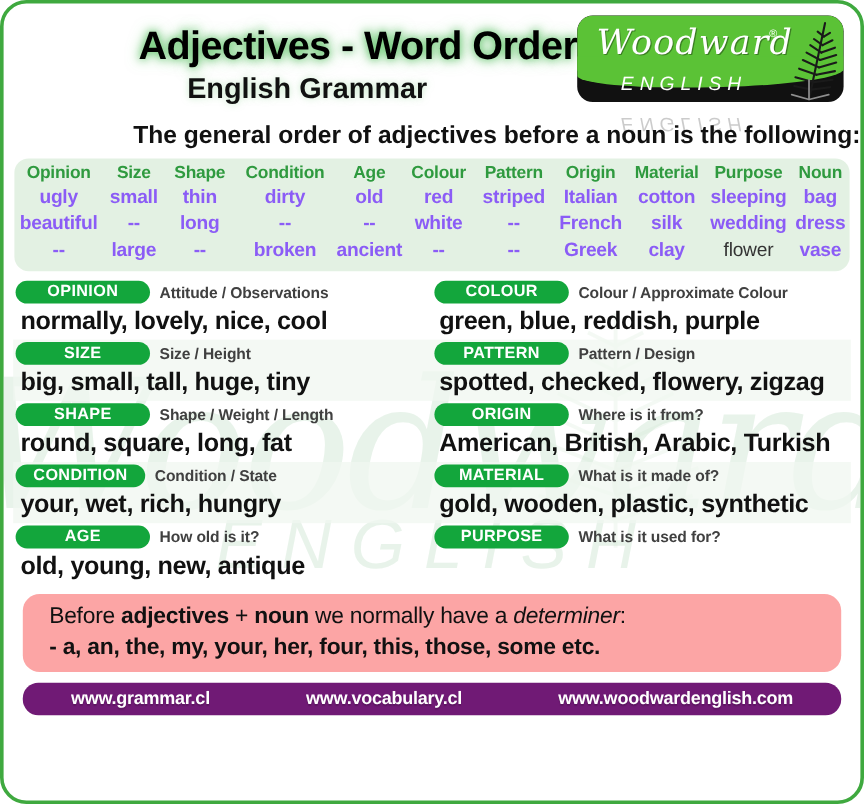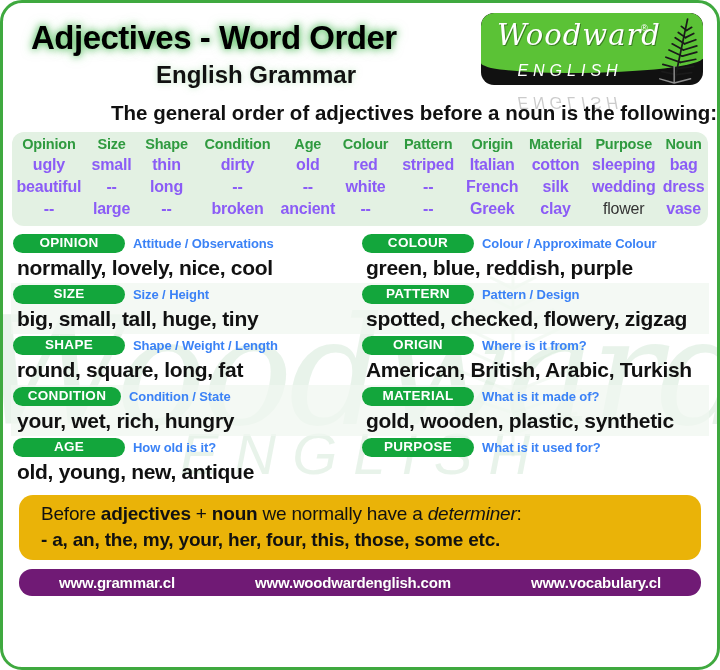--- a/index.html
+++ b/index.html
@@ -41,21 +41,21 @@
   }
   .wm-fern{
     position:absolute;right:95px;top:20px;
     width:230px;height:230px;opacity:.22;
   }
 
   
   .header{position:relative;z-index:2;height:100px;}
   .title{
     position:absolute;left:28px;top:16px;width:450px;
-    text-align:left;
+    text-align:right;
     font-size:33px;font-weight:bold;color:#000;
     letter-spacing:-.5px;
     text-shadow:0 0 7px rgba(80,190,90,.95),0 0 12px rgba(80,190,90,.6);
   }
   .subtitle{
     position:absolute;left:28px;top:58px;width:450px;
     text-align:center;
     font-size:24px;font-weight:bold;color:#111;
     text-shadow:0 0 6px rgba(150,215,155,.55);
   }
@@ -155,34 +155,34 @@
     font-size:13.5px;font-weight:bold;
     text-align:center;
     padding:2px 10px 3px 10px;
     line-height:1;
     letter-spacing:.3px;
     box-sizing:border-box;
   }
   .pill.narrow{min-width:108px;}
   .cathint{
     margin-left:8px;
-    font-size:13px;font-weight:bold;color:#3b82f6;
+    font-size:13px;font-weight:bold;color:#404040;
     white-space:nowrap;letter-spacing:-.1px;
   }
   .examples{
     font-size:21px;font-weight:bold;color:#111;
     padding:1px 0 3px 4px;
     letter-spacing:-.3px;white-space:nowrap;
   }
 
   
   .determiner{
     position:relative;z-index:2;
     margin:8px 16px 0 16px;
-    background:#eab308;
+    background:#fca5a5;
     border-radius:14px;
     padding:8px 0 9px 22px;
   }
   .determiner .l1{font-size:19px;color:#111;letter-spacing:-.2px;}
   .determiner .l2{font-size:19px;font-weight:bold;color:#111;margin-top:4px;letter-spacing:-.2px;}
   .determiner b{font-weight:bold;}
   .determiner i{font-style:italic;}
 
   
   .footer{
@@ -406,17 +406,17 @@
 
   </div>
 
   <div class="determiner">
     <div class="l1"><span>Before </span><b>adjectives</b><span> + </span><b>noun</b><span> we normally have a </span><i>determiner</i><span>:</span></div>
     <div class="l2">- a, an, the, my, your, her, four, this, those, some etc.</div>
   </div>
 
   <div class="footer">
     <a href="#" class="fl">www.grammar.cl</a>
+    <a href="#" class="fl">www.vocabulary.cl</a>
     <a href="#" class="fl">www.woodwardenglish.com</a>
-    <a href="#" class="fl">www.vocabulary.cl</a>
   </div>
 
 </div>
 
 </body></html>

